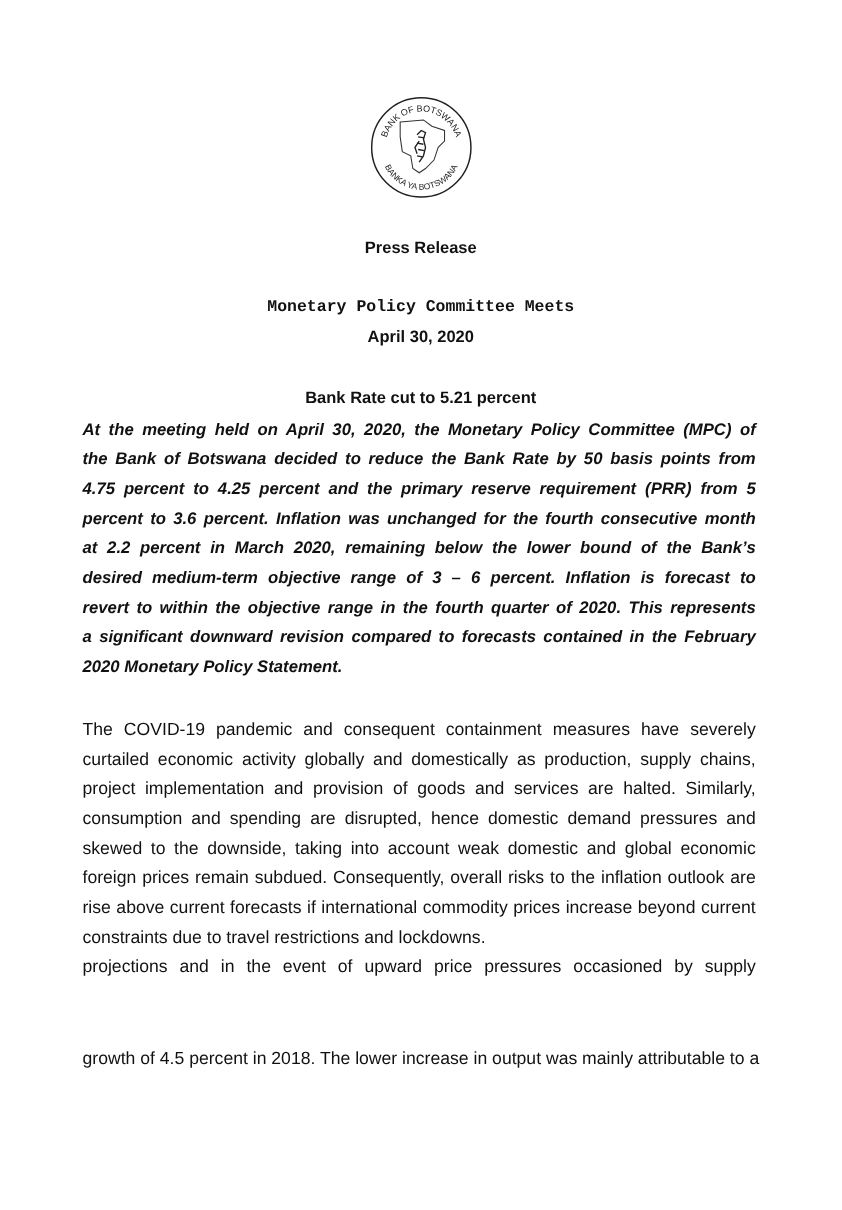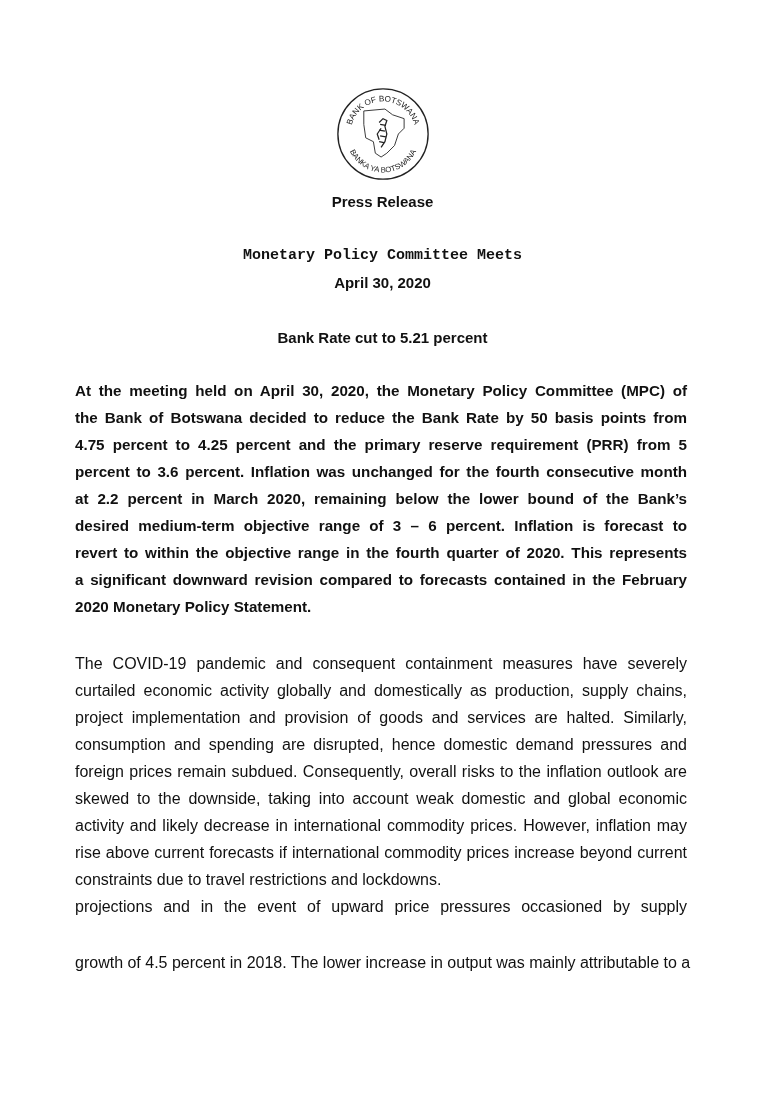--- a/index.html
+++ b/index.html
@@ -5,27 +5,27 @@
     html, body { margin: 0; padding: 0; background: #ffffff; }
     body {
       width: 765px; height: 1100px; position: relative; overflow: hidden;
       font-family: "Liberation Sans", sans-serif; color: #111111;
     }
     .logo {
       position: absolute; left: 335px; top: 86px; width: 96px; height: 96px;
     }
     .center-line {
       position: absolute; left: 0; width: 765px; text-align: center;
-      font-weight: bold; font-size: 15px; line-height: 18px;
+      font-weight: bold; font-size: 15px; line-height: 18px; margin-top: 24px;
     }
     .para {
       position: absolute; left: 75px; width: 612px;
       font-size: 16px; line-height: 27px; text-align: justify;
     }
-    .para.bold { font-weight: bold; font-size: 15.2px; }
+    .para.bold { font-weight: bold; font-size: 15.2px; font-style: italic; }
     .line { display: block; text-align: justify; text-align-last: justify; white-space: nowrap; }
     .line.last { text-align-last: left; }
   </style>
 </head>
 <body>
 
 <div class="logo">
   <svg viewBox="0 0 100 100" width="96" height="96">
     <defs>
       <path id="topArc" d="M 16 50 A 34 34 0 0 1 84 50"></path>
@@ -62,23 +62,22 @@
   <span class="line">revert to within the objective range in the fourth quarter of 2020. This represents</span>
   <span class="line">a significant downward revision compared to forecasts contained in the February</span>
   <span class="line last">2020 Monetary Policy Statement.</span>
 </div>
 
 <div class="para" style="top:650px;">
   <span class="line">The COVID-19 pandemic and consequent containment measures have severely</span>
   <span class="line">curtailed economic activity globally and domestically as production, supply chains,</span>
   <span class="line">project implementation and provision of goods and services are halted. Similarly,</span>
   <span class="line">consumption and spending are disrupted, hence domestic demand pressures and</span>
+  <span class="line">skewed to the downside, taking into account weak domestic and global economic</span>
   <span class="line">foreign prices remain subdued. Consequently, overall risks to the inflation outlook are</span>
-  <span class="line">skewed to the downside, taking into account weak domestic and global economic</span>
-  <span class="line">activity and likely decrease in international commodity prices. However, inflation may</span>
   <span class="line">rise above current forecasts if international commodity prices increase beyond current</span>
   <span class="line last">constraints due to travel restrictions and lockdowns.</span>
   <span class="line">projections and in the event of upward price pressures occasioned by supply</span>
 </div>
 
 <div class="para" style="top:949px;">
   <span class="line">growth of 4.5 percent in 2018. The lower increase in output was mainly attributable to a</span>
 </div>
 
 </body></html>

